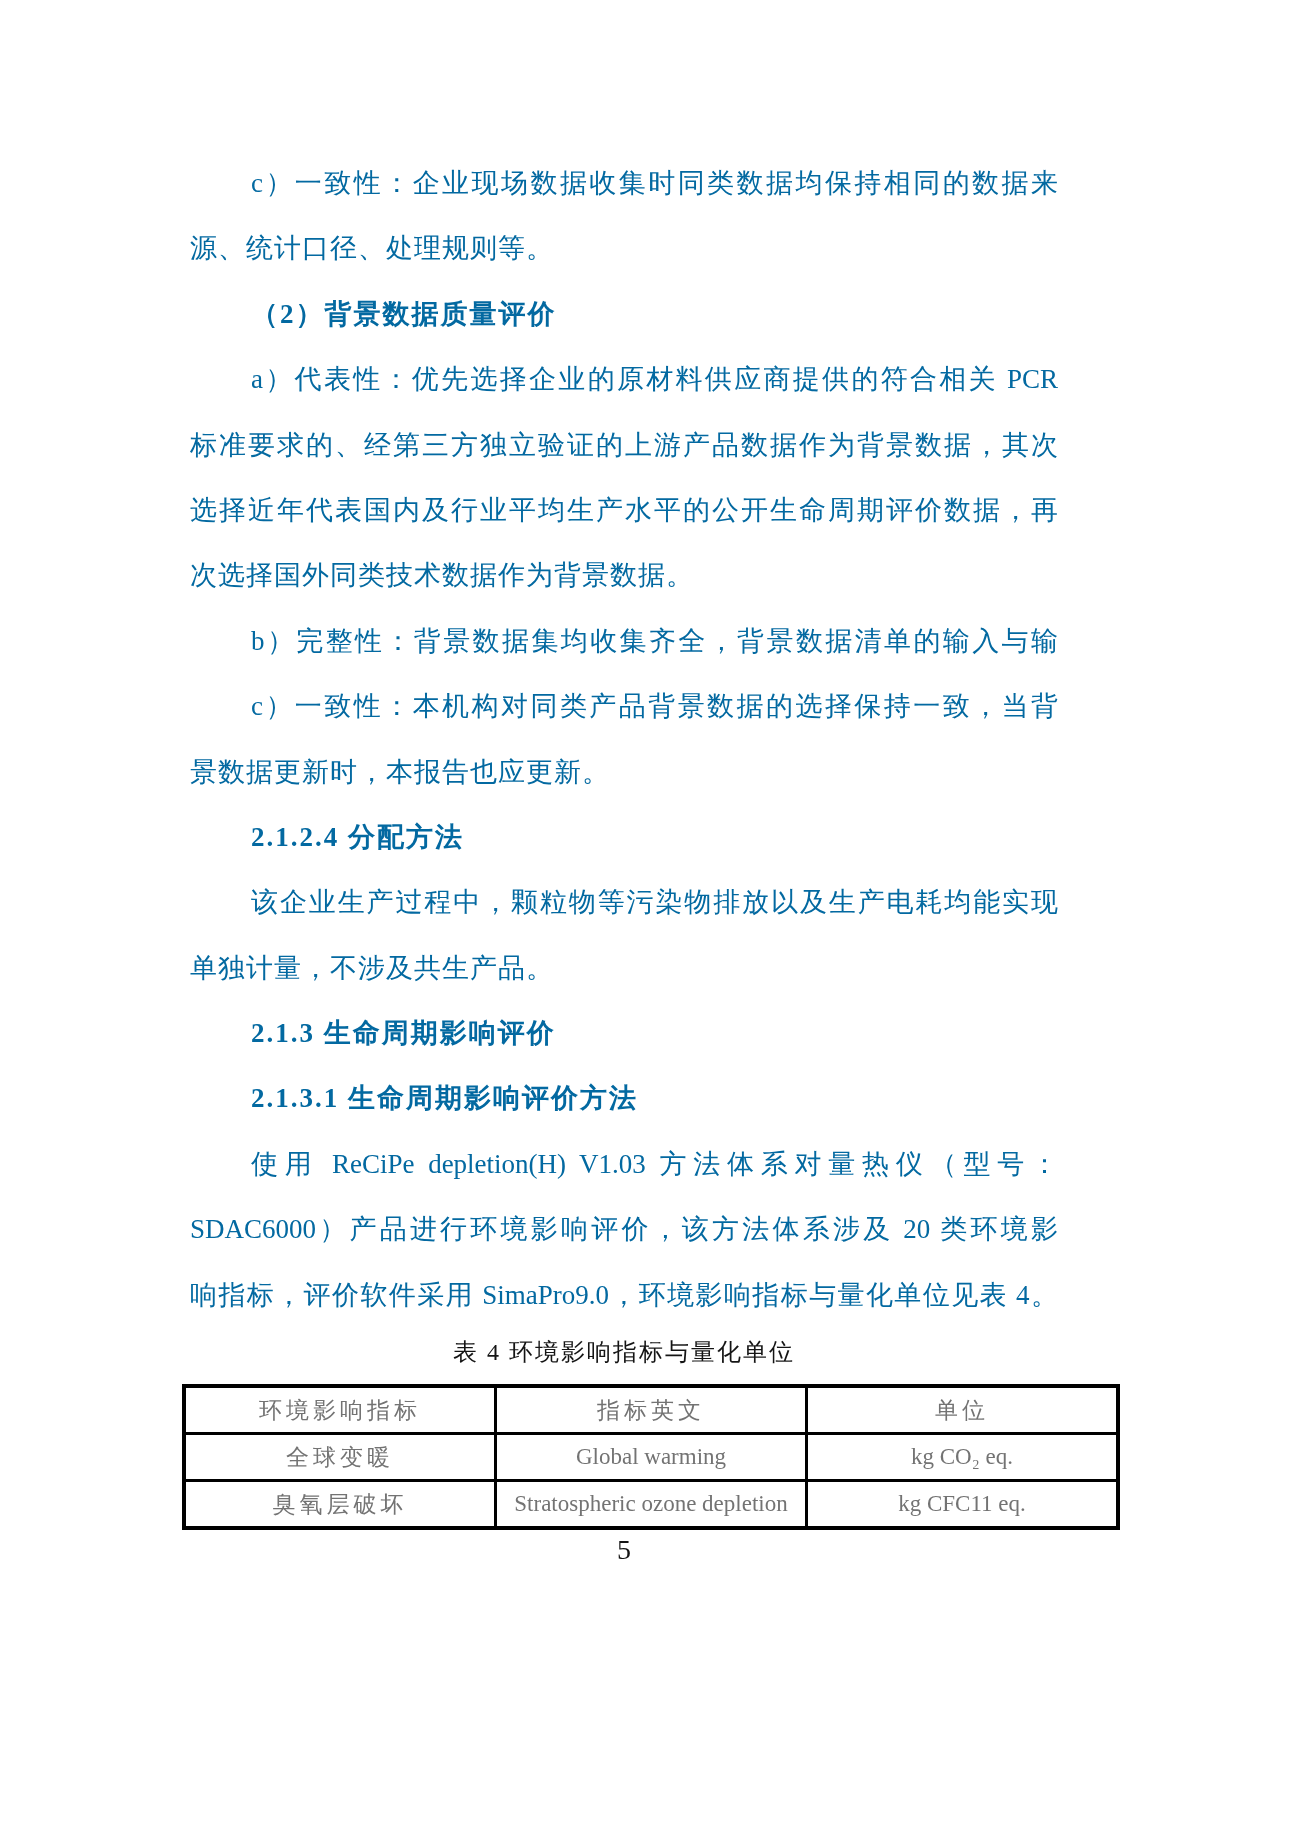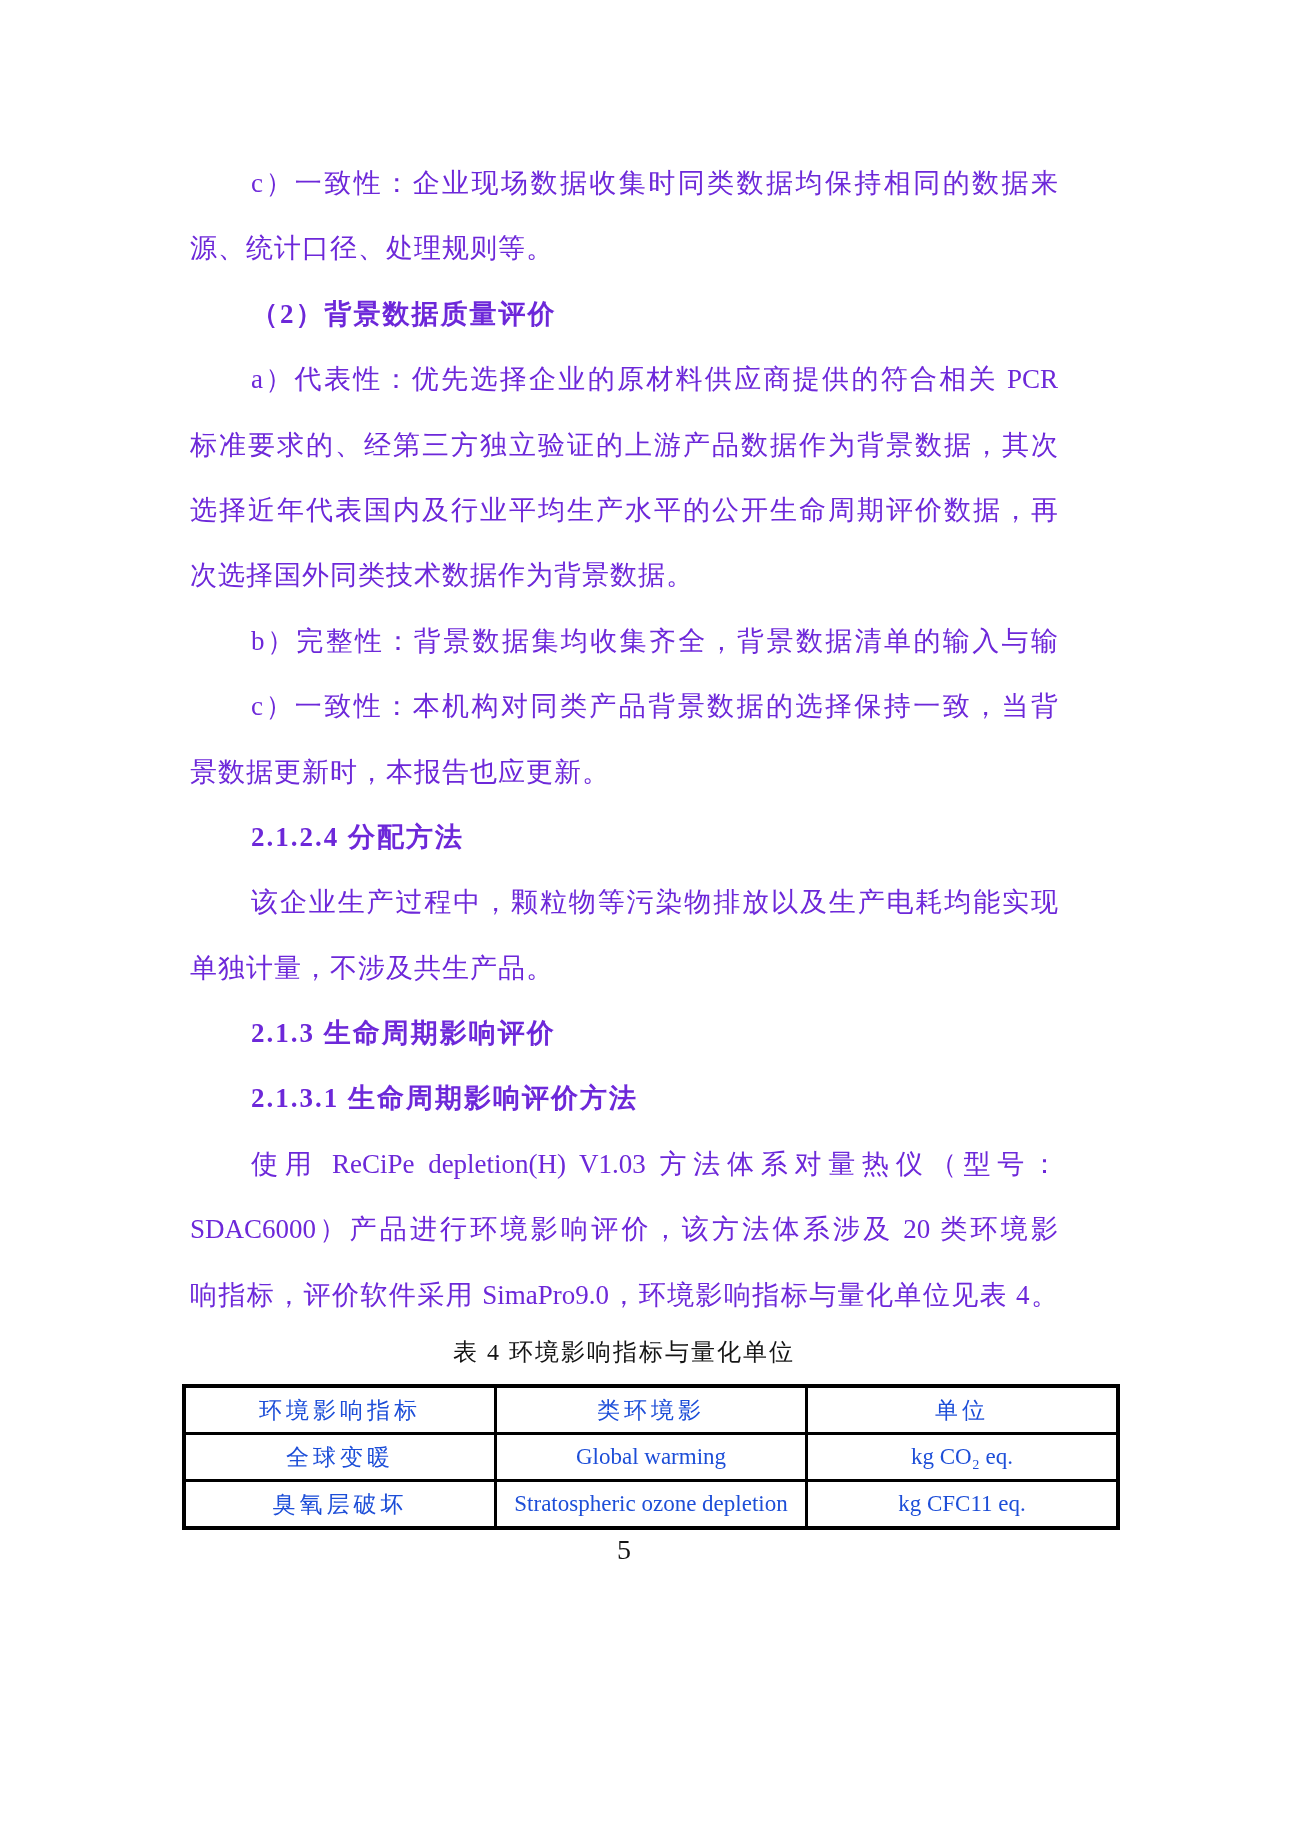--- a/index.html
+++ b/index.html
@@ -19,21 +19,21 @@
     top:0;
     width:868px;
     padding-top:151px;
   }
   .line{
     height:65.4px;
     line-height:65.4px;
     font-size:27px;
     letter-spacing:1px;
     white-space:nowrap;
-    color:#6d28d9;
+    color:#0369a1;
   }
   .line.fill{
     text-align:justify;
     text-align-last:justify;
     white-space:normal;
     overflow:hidden;
     letter-spacing:0;
   }
   .line.indent{padding-left:61px;}
   .line.bold{font-weight:bold;letter-spacing:2px;}
@@ -51,21 +51,21 @@
     width:900px;
     border-collapse:collapse;
     table-layout:fixed;
   }
   table.impact td{
     border:3px solid #000;
     height:44px;
     text-align:center;
     vertical-align:middle;
     font-size:23px;
-    color:#1d4ed8;
+    color:#737373;
     padding:0 4px;
     overflow:hidden;
   }
   table.impact{border:4px solid #000;}
   table.impact td.cjk{letter-spacing:4px;}
   .col1{width:300px;}
   .col2{width:300px;}
   .col3{width:300px;}
   .page-number{
     height:40px;
@@ -99,21 +99,21 @@
     <div class="line indent fill">使用 ReCiPe depletion(H) V1.03 方法体系对量热仪（型号：</div>
     <div class="line fill">SDAC6000）产品进行环境影响评价，该方法体系涉及 20 类环境影</div>
     <div class="line fill">响指标，评价软件采用 SimaPro9.0，环境影响指标与量化单位见表 4。</div>
 
     <div class="table-caption">表 4 环境影响指标与量化单位</div>
 
     <table class="impact">
       <tbody>
         <tr>
           <td class="col1 cjk">环境影响指标</td>
-          <td class="col2 cjk">类环境影</td>
+          <td class="col2 cjk">指标英文</td>
           <td class="col3 cjk">单位</td>
         </tr>
         <tr>
           <td class="cjk">全球变暖</td>
           <td>Global warming</td>
           <td>kg CO₂ eq.</td>
         </tr>
         <tr>
           <td class="cjk">臭氧层破坏</td>
           <td>Stratospheric ozone depletion</td>

